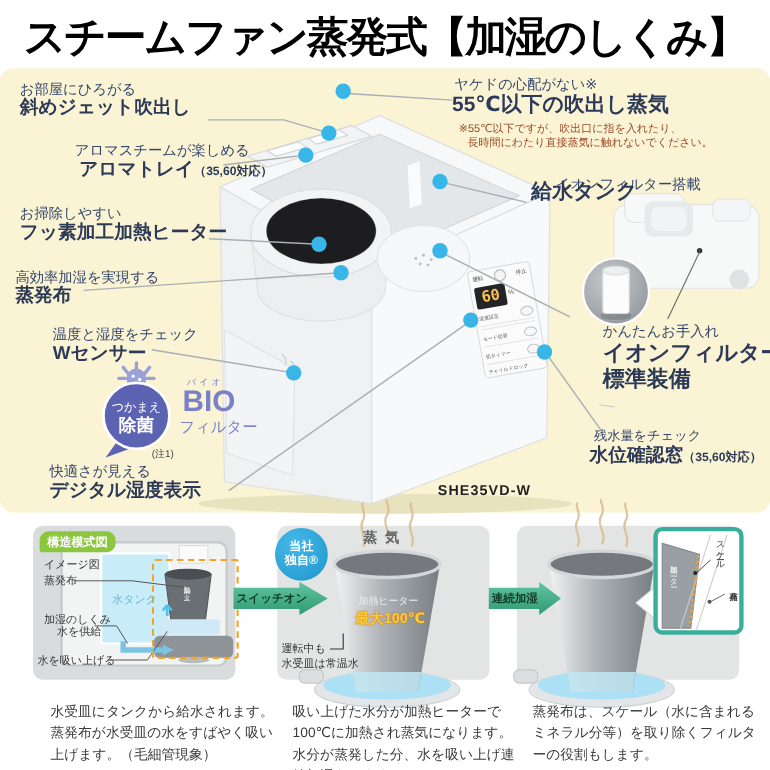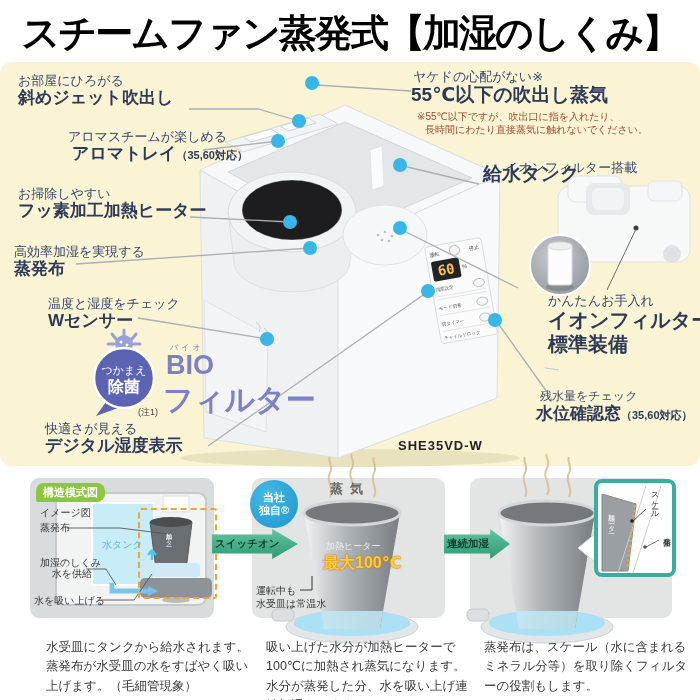--- a/index.html
+++ b/index.html
@@ -9,21 +9,21 @@
   
   #page-title{top:8px;left:0;width:700px;text-align:center;font-family:"DejaVu Serif","Liberation Serif",serif;
     font-weight:900;font-size:38px;letter-spacing:-2px;color:#000;z-index:12;white-space:nowrap;}
   #top-panel{top:62px;left:0;width:700px;height:404px;background:#FAF3D4;border-radius:12px;z-index:1;}
   .lead{font-size:13px;color:#33466B;z-index:10;white-space:nowrap;}
   .big{font-size:17px;font-weight:bold;color:#2C3A57;z-index:10;white-space:nowrap;}
   .big .sub{font-size:11px;font-weight:bold;}
   .note-red{font-size:10px;color:#9C4A28;z-index:10;white-space:nowrap;}
   .purple{color:#7B81C8;}
   #bio-name{font-size:27px;font-weight:bold;z-index:10;}
-  #bio-name2{font-size:30px;font-weight:bold;z-index:10;}
+  #bio-name2{font-size:14px;font-weight:normal;z-index:10;}
   #bio-ruby{font-size:8px;letter-spacing:3px;z-index:10;}
   #bio-note{font-size:9px;color:#444;z-index:10;}
   #model-label{font-size:13px;font-weight:bold;color:#222;letter-spacing:1px;z-index:10;}
   
   #ctrl{top:247px;left:424px;width:58px;background:#fbfbfc;border:1px solid #d9dcde;border-radius:4px;
         transform:rotate(-10deg);transform-origin:top left;z-index:5;padding:2px 3px;box-sizing:border-box;}
   #ctrl .rs{display:flex;justify-content:space-between;align-items:center;font-size:5px;color:#444;}
   #ctrl .rs .btn{width:9px;height:9px;border:1px solid #bbb;border-radius:50%;background:#f4f4f4;}
   #ctrl .disp{margin:2px 0;display:flex;align-items:center;gap:2px;}
   #ctrl .screen{width:28px;height:20px;background:#222426;border-radius:2px;color:#FFC04D;
@@ -48,21 +48,21 @@
   #dash-box{left:138px;top:508px;width:75px;height:87px;border:2px dashed #F0A52E;border-radius:3px;z-index:6;}
   #badge-original{left:250px;top:480px;width:48px;height:48px;border-radius:50%;z-index:10;
       background:radial-gradient(circle at 35% 30%,#45B8E8,#1E96CC);color:#fff;font-size:11px;font-weight:bold;
       display:flex;flex-direction:column;align-items:center;justify-content:center;line-height:1.2;}
   #steam-label{font-size:13px;color:#666;letter-spacing:7px;z-index:10;font-weight:bold;}
   .arrow{background:linear-gradient(180deg,#63C4A1,#2E9B74);
       clip-path:polygon(0 18%,70% 18%,70% 0,100% 50%,70% 100%,70% 82%,0 82%);
       display:flex;align-items:center;color:#113B2D;font-weight:bold;font-size:10.5px;z-index:6;
       padding-left:3px;box-sizing:border-box;white-space:nowrap;}
   #heater-mid-label{font-size:9px;color:#EDEDED;z-index:10;}
-  #heater-max{font-size:16px;font-weight:bold;color:#F8D12E;z-index:10;
+  #heater-max{font-size:13px;font-weight:bold;color:#F8D12E;z-index:10;
       text-shadow:0 0 2px #D9731F,0 0 1px #D9731F;}
   .small-note{font-size:10px;color:#333;z-index:10;line-height:1.3;white-space:nowrap;}
   .step{position:absolute;font-size:12.5px;color:#3A3A3A;line-height:1.55;z-index:10;margin:16px;}
   #inset-heater-label{font-size:7px;color:#f0f0f0;z-index:10;letter-spacing:1px;}
   .inset-label{font-size:8px;color:#333;z-index:10;}
   svg{display:block;}
   #svg-art{position:absolute;left:0;top:0;z-index:4;pointer-events:none;}
   #svg-lines{position:absolute;left:0;top:0;z-index:8;pointer-events:none;}
   #bio-badge-svg{position:absolute;left:86px;top:328px;z-index:10;}
 </style>

